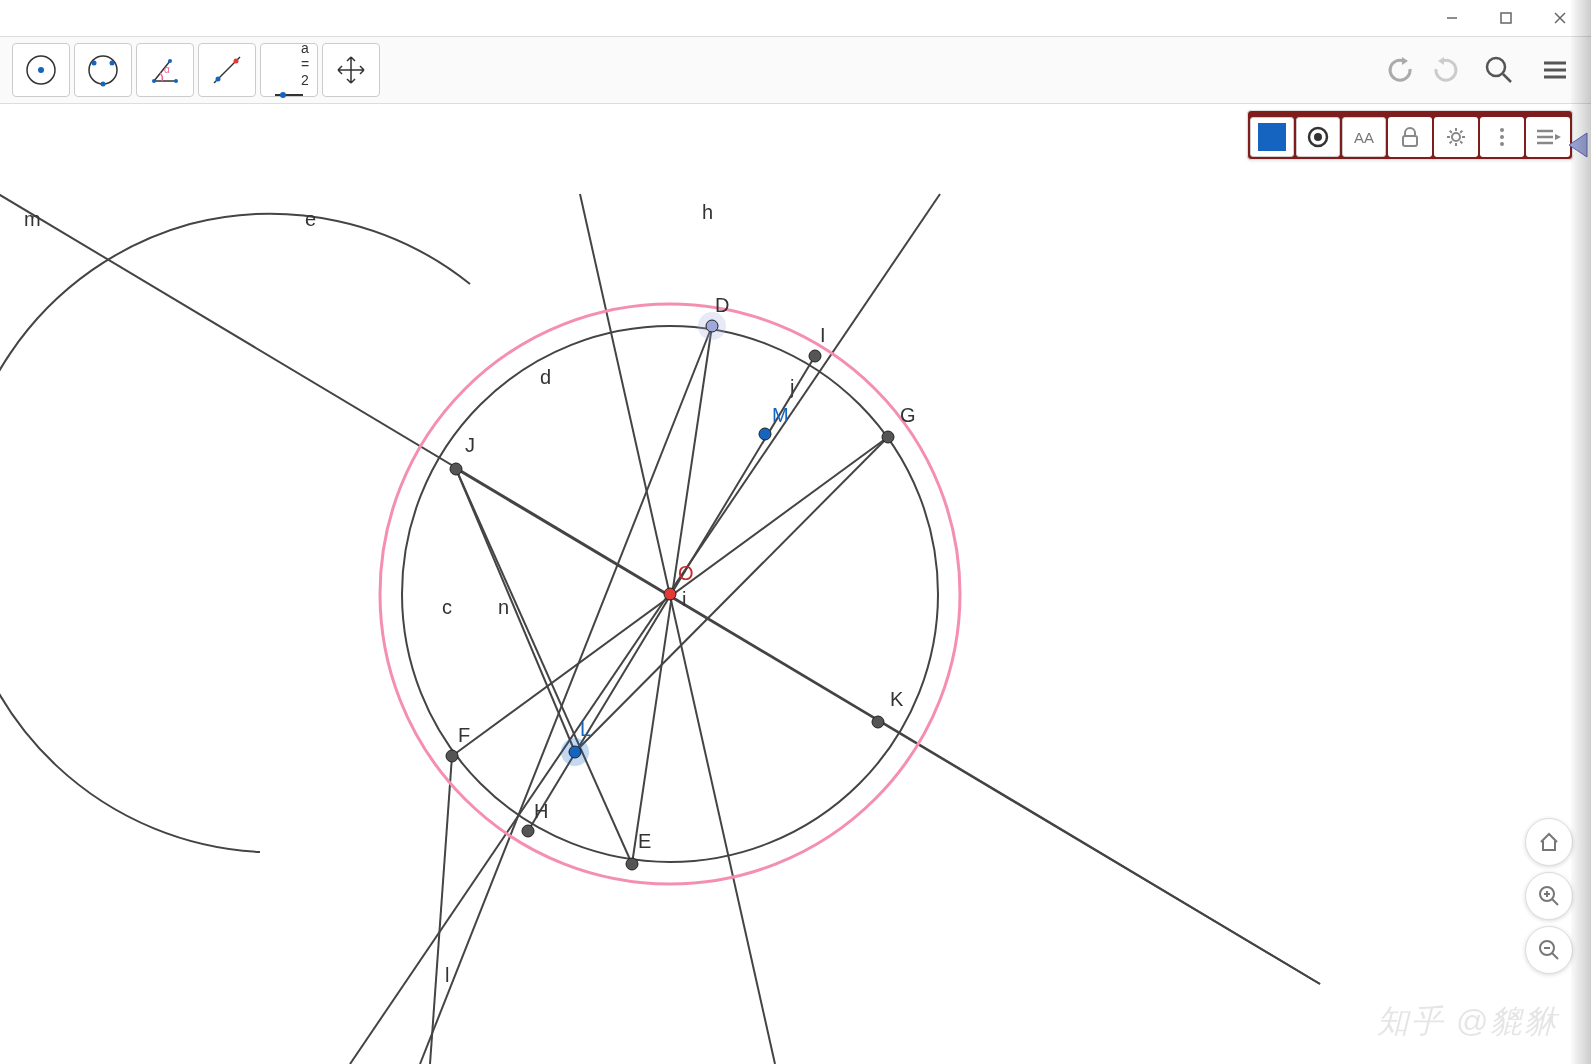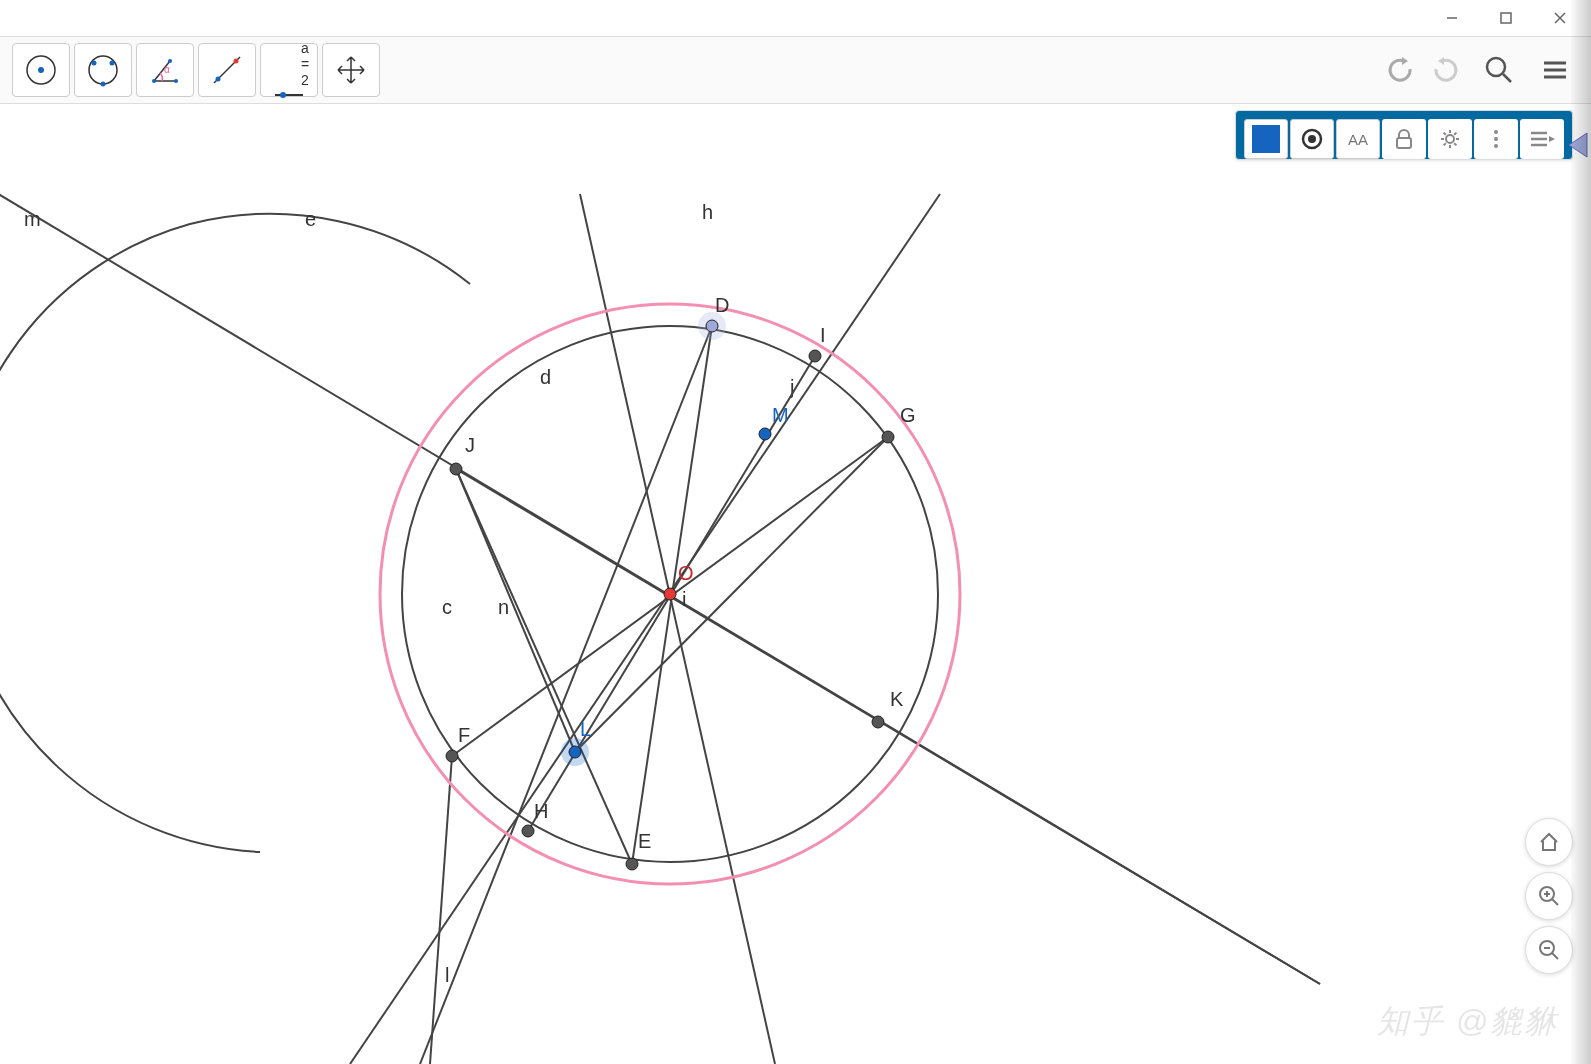--- a/index.html
+++ b/index.html
@@ -16,21 +16,21 @@
   .toolbar-spacer { flex: 1; }
   .toolbar-right { display: flex; gap: 8px; align-items: center; }
   .undo-btn, .redo-btn { width: 40px; height: 40px; display: flex; align-items: center; justify-content: center; cursor: pointer; color: #999; }
   .search-btn, .menu-btn { width: 48px; height: 48px; display: flex; align-items: center; justify-content: center; cursor: pointer; color: #555; }
 
   
   .canvas-area { position: absolute; top: 104px; left: 0; right: 0; bottom: 0; background: #fff; overflow: hidden; }
   .geom-svg { width: 100%; height: 100%; }
 
   
-  .stylebar { position: absolute; top: 110px; right: 18px; height: 50px; background: #0369a1; border: 1px solid #ddd; border-radius: 4px; display: flex; align-items: flex-start; gap: 2px; padding: 8px; box-shadow: 0 1px 3px rgba(0,0,0,0.1); }
+  .stylebar { position: absolute; top: 110px; right: 18px; height: 50px; background: #7f1d1d; border: 1px solid #ddd; border-radius: 4px; display: flex; align-items: flex-end; gap: 2px; padding: 2px; box-shadow: 0 1px 3px rgba(0,0,0,0.1); }
   .style-btn { width: 44px; height: 40px; border: 1px solid #ccc; border-radius: 3px; background: #fff; display: flex; align-items: center; justify-content: center; cursor: pointer; }
   .style-btn.noborder { border: none; }
   .color-swatch { width: 28px; height: 28px; }
 
   
   .navbtns { position: absolute; right: 18px; bottom: 90px; display: flex; flex-direction: column; gap: 6px; }
   .nav-btn { width: 48px; height: 48px; border-radius: 50%; background: #fff; border: 1px solid #ddd; box-shadow: 0 1px 4px rgba(0,0,0,0.15); display: flex; align-items: center; justify-content: center; cursor: pointer; color: #666; }
 
   
   .pt-label { font-family: Arial; font-size: 20px; fill: #333; }

